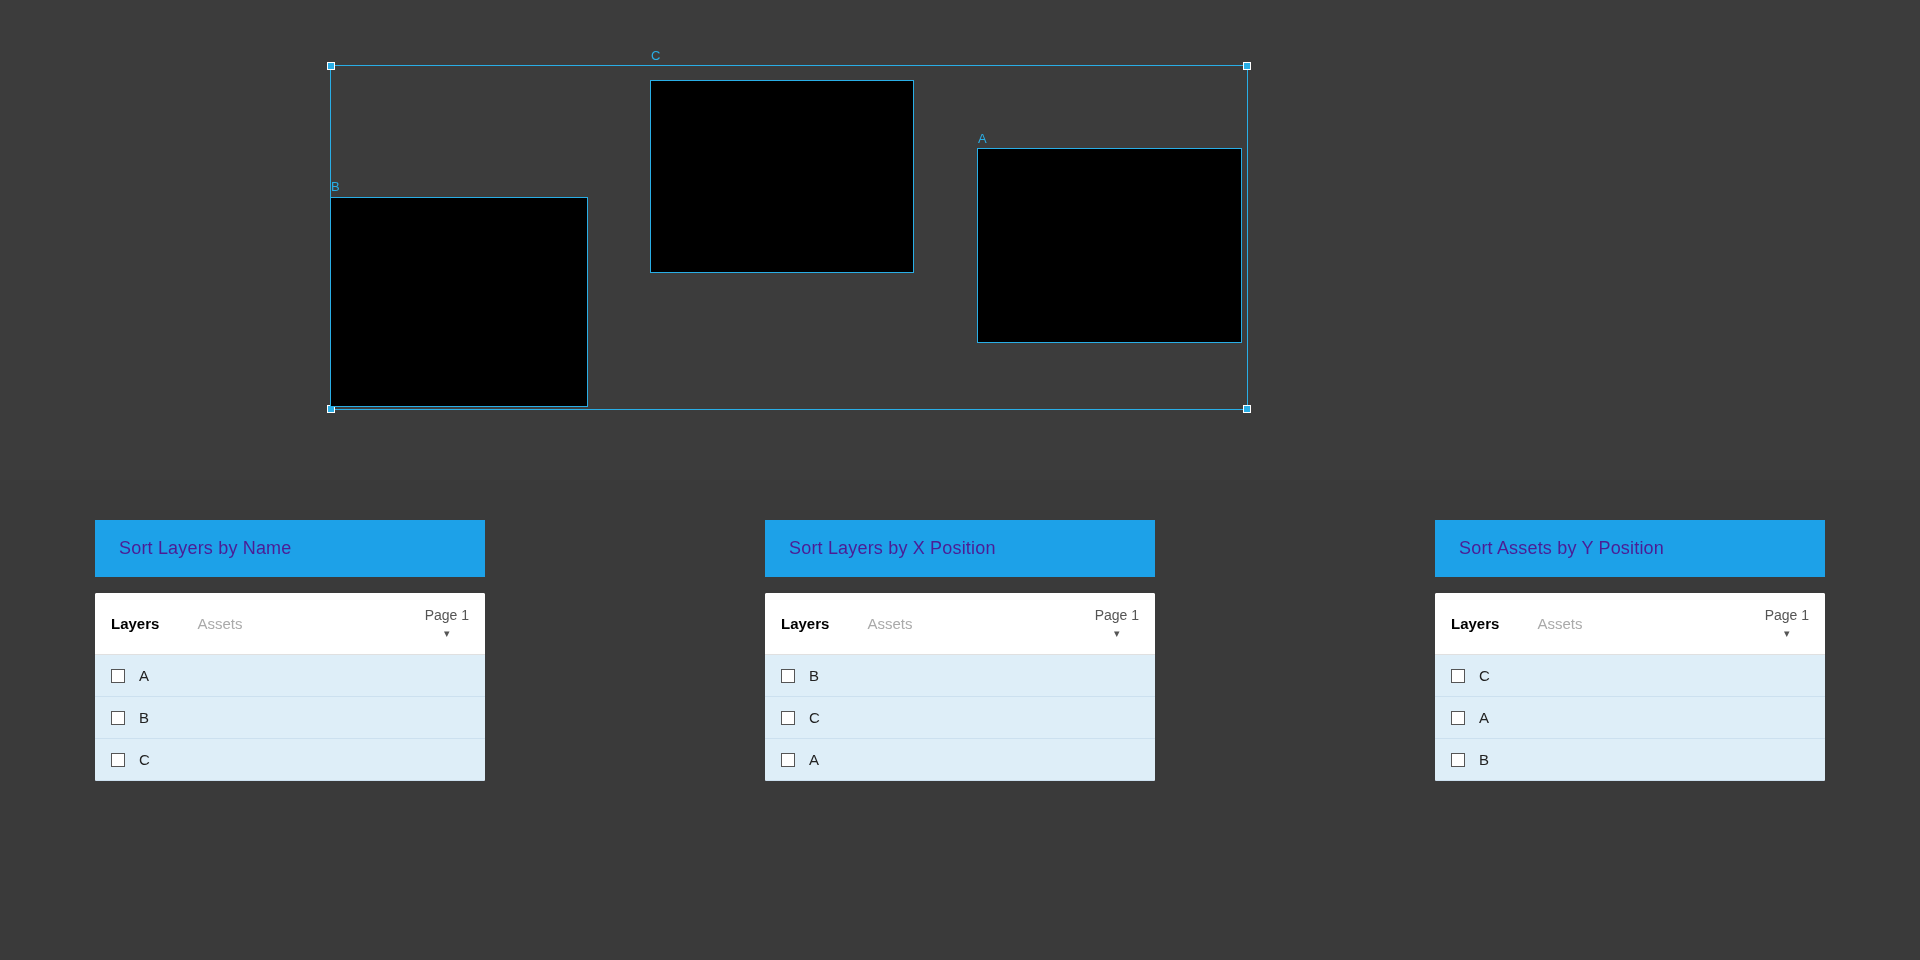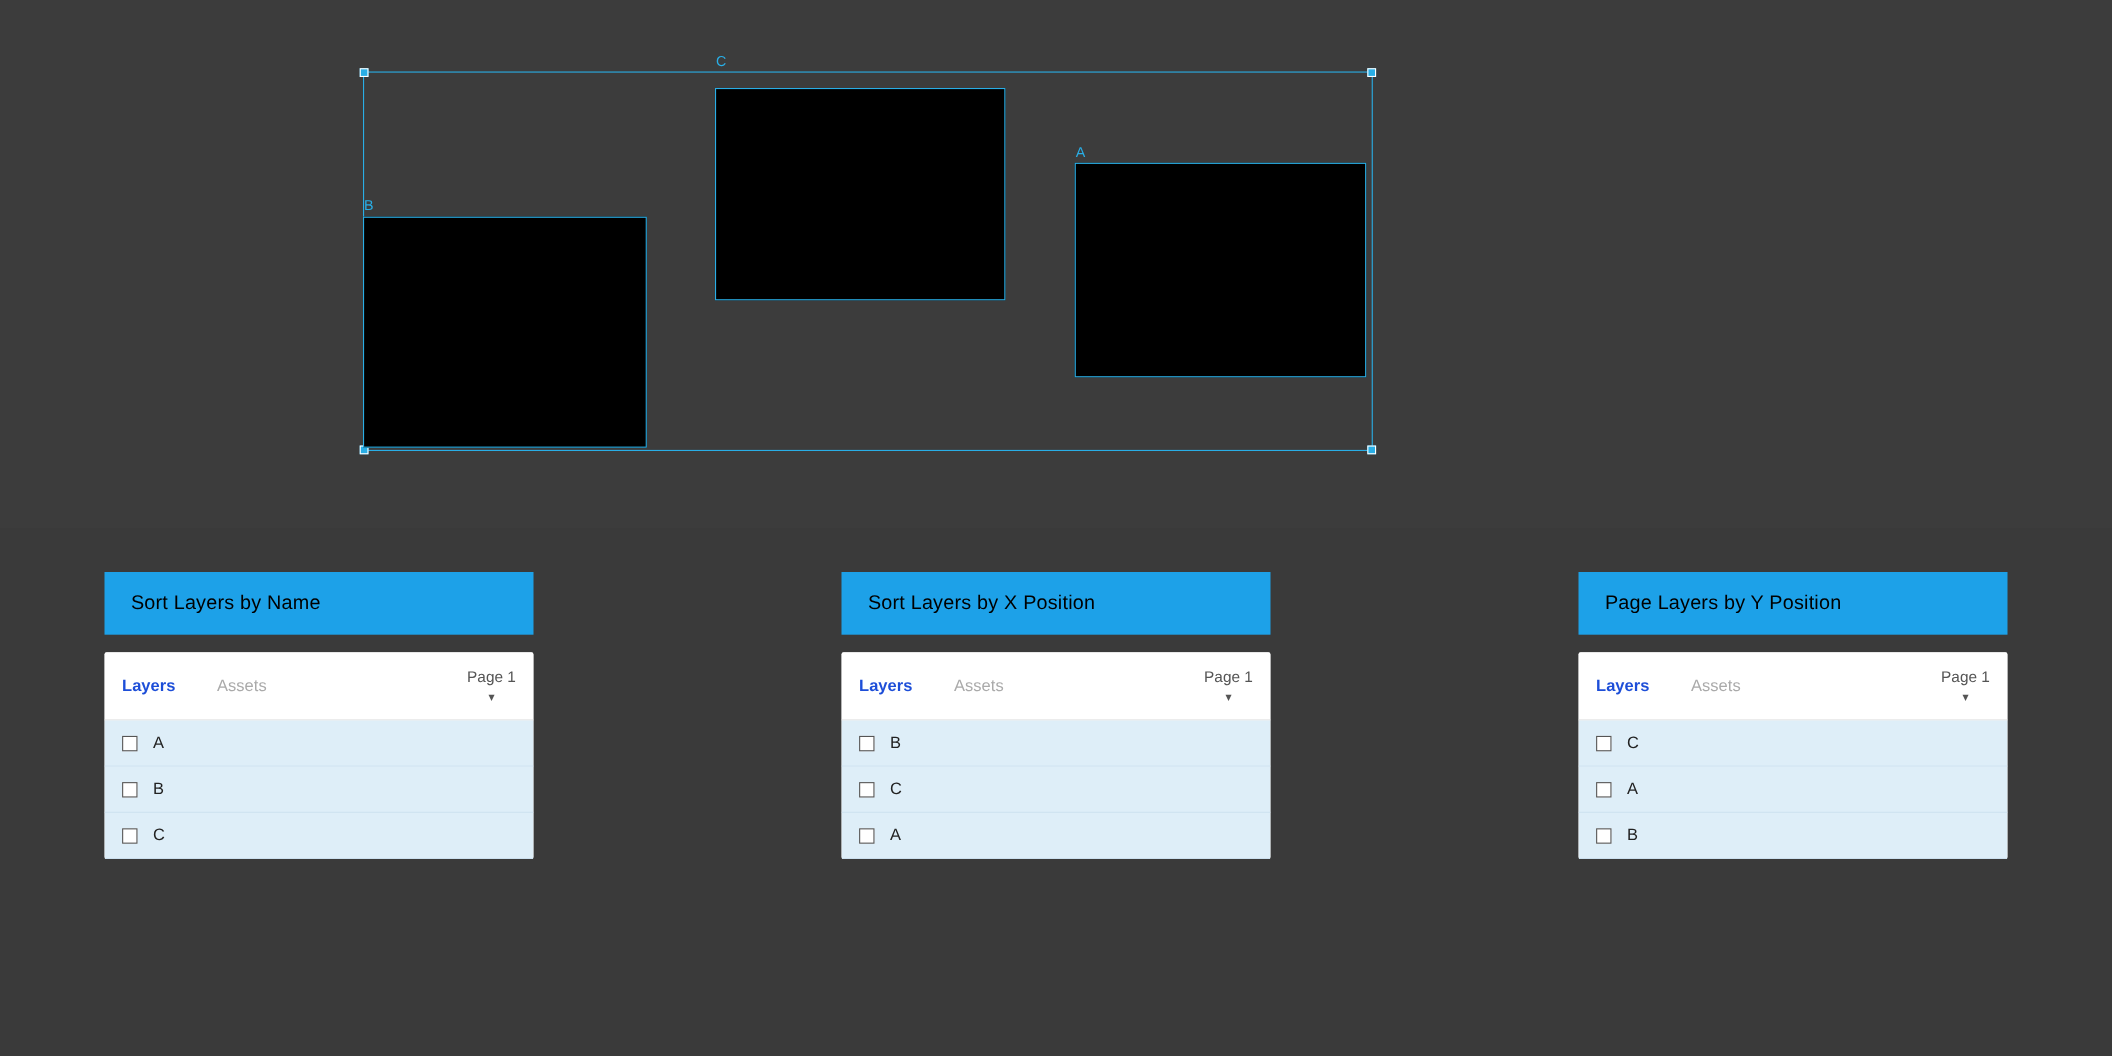--- a/index.html
+++ b/index.html
@@ -93,21 +93,21 @@
     }
 
     .panel {
       width: 390px;
       display: flex;
       flex-direction: column;
     }
 
     .panel-button {
       background: #1da1e8;
-      color: #000000;
+      color: #4c1d95;
       font-size: 18px;
       font-weight: 500;
       padding: 18px 24px;
       border: none;
       cursor: pointer;
       text-align: left;
       border-radius: 0;
       width: 100%;
       letter-spacing: 0.01em;
     }
@@ -123,21 +123,21 @@
       display: flex;
       align-items: center;
       padding: 14px 16px;
       border-bottom: 1px solid #e0e0e0;
       background: #fff;
     }
 
     .layers-header-title {
       font-weight: 700;
       font-size: 15px;
-      color: #1d4ed8;
+      color: #000000;
       margin-right: 14px;
     }
 
     .layers-header-assets {
       font-size: 15px;
       color: #aaa;
       font-weight: 400;
       margin-left: 24px;
     }
 
@@ -256,21 +256,21 @@
           <span class="layer-checkbox"></span>
           <span class="layer-name">C</span>
         </div>
         <div class="layer-row">
           <span class="layer-checkbox"></span>
           <span class="layer-name">A</span>
         </div>
       </div>
     </div>
     <div class="panel">
-      <button class="panel-button">Page Layers by Y Position</button>
+      <button class="panel-button">Sort Assets by Y Position</button>
       <div class="panel-layers">
         <div class="layers-header">
           <span class="layers-header-title">Layers</span>
           <span class="layers-header-assets">Assets</span>
           <div class="layers-header-page">
             <span>Page 1</span>
             <span class="chevron">▾</span>
           </div>
         </div>
         <div class="layer-row">

